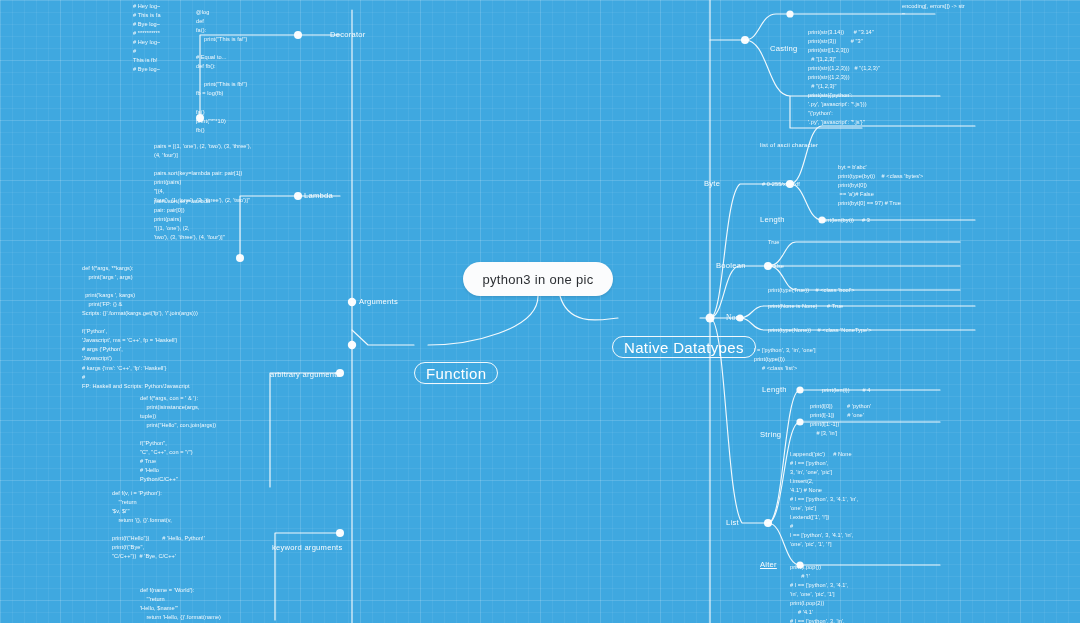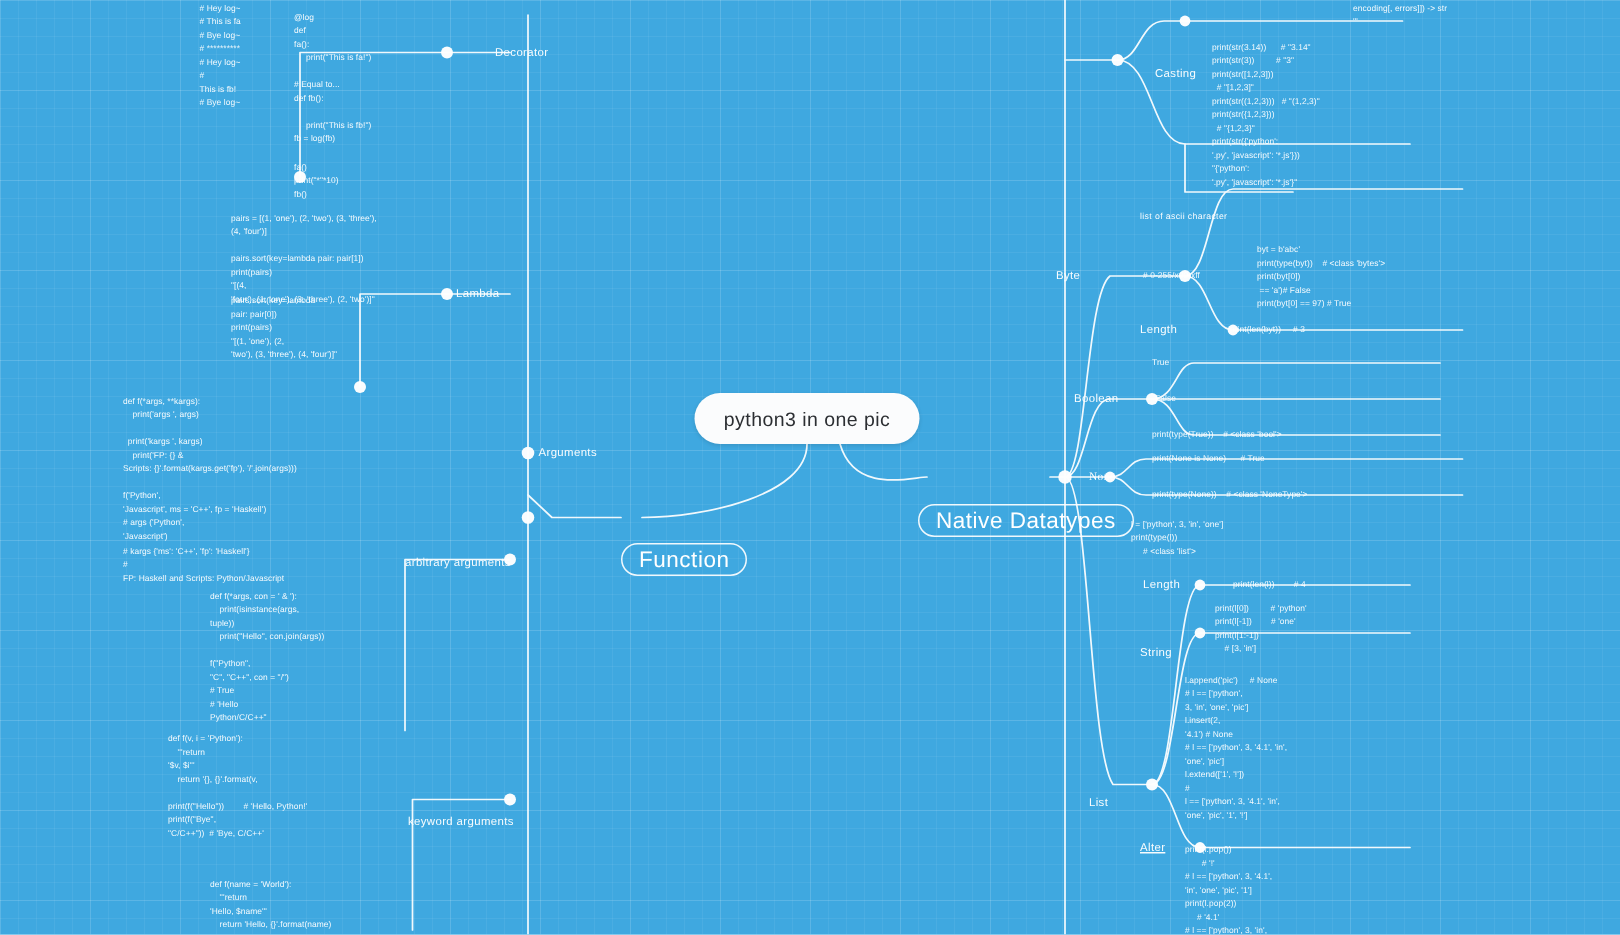--- a/index.html
+++ b/index.html
@@ -247,21 +247,21 @@
   <div class="code" style="left:140px; top:586px;">def f(name = 'World'):
     '''return
 'Hello, $name'''
     return 'Hello, {}'.format(name)</div>
 
   <div class="lbl" style="left:770px; top:44px;">Casting</div>
   <div class="lbl" style="left:704px; top:179px;">Byte</div>
   <div class="lbl" style="left:760px; top:215px;">Length</div>
   <div class="lbl" style="left:704px; top:261px;padding-left:12px;">Boolean</div>
   <div class="lbl" style="left:726px; top:313px;font-family:Liberation Serif, serif;">None</div>
-  <div class="lbl" style="left:726px; top:518px;margin-top:12px;">List</div>
+  <div class="lbl" style="left:726px; top:518px;">List</div>
   <div class="lbl" style="left:762px; top:385px;">Length</div>
   <div class="lbl" style="left:760px; top:430px;">String</div>
   <div class="lbl" style="left:760px; top:560px;text-decoration:underline;">Alter</div>
 
   <div class="code" style="left:902px; top:2px;">encoding[, errors]]) -&gt; str
 '''</div>
   <div class="code" style="left:808px; top:28px;">print(str(3.14))      # "3.14"
 print(str(3))         # "3"
 print(str([1,2,3]))
   # "[1,2,3]"

